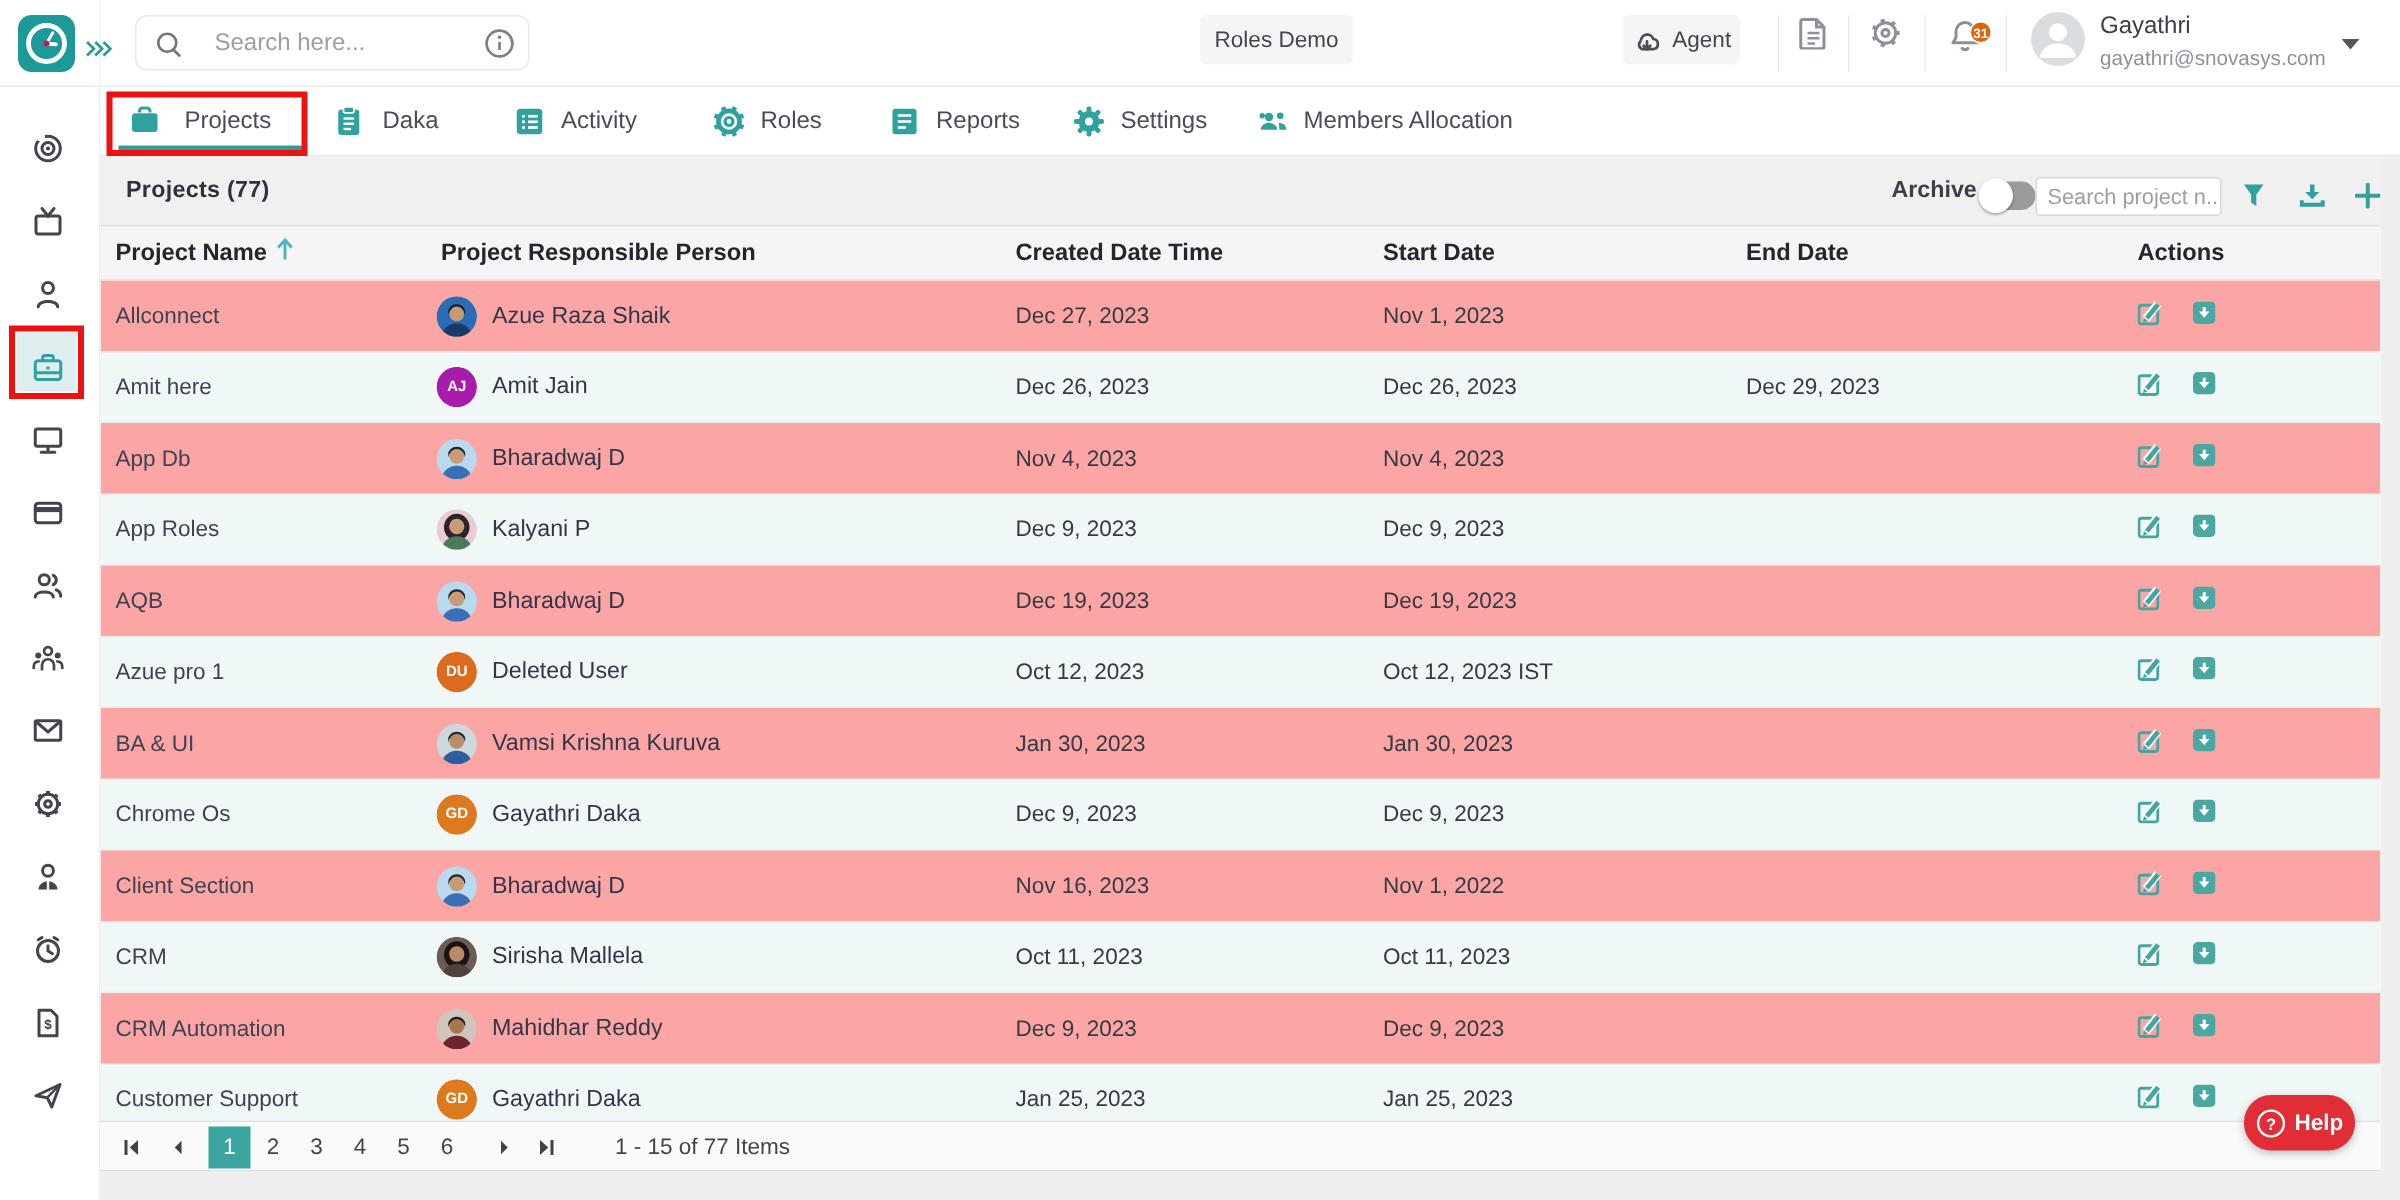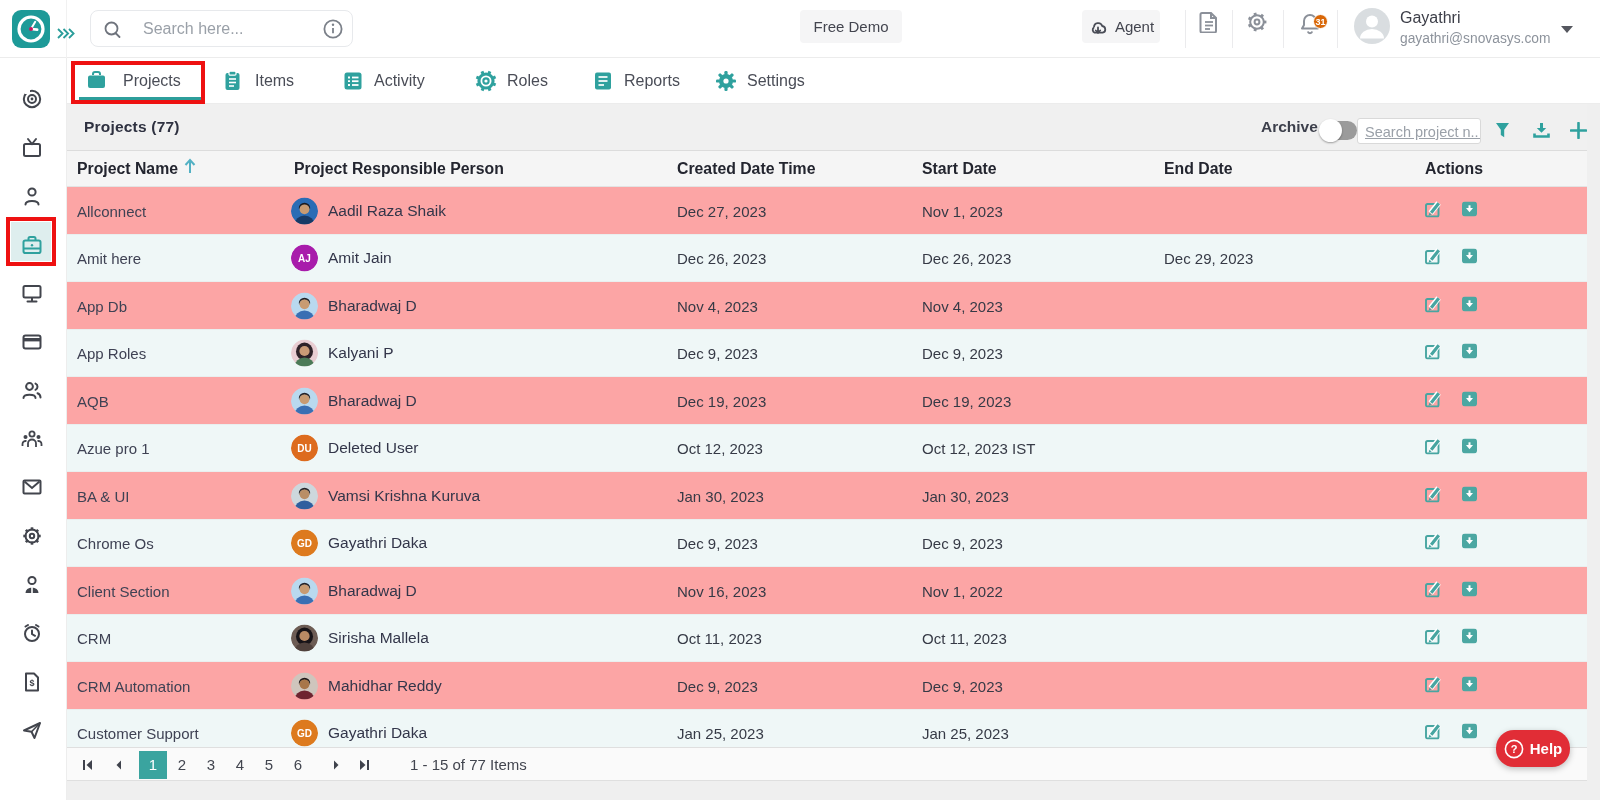--- a/index.html
+++ b/index.html
@@ -22,21 +22,21 @@
 #redbox-tab { position:absolute; left:71px; top:61px; width:134px; height:43px; border:4px solid #ee1111; z-index:9; }
 #redbox-side { position:absolute; left:6px; top:217px; width:50px; height:49px; border:4px solid #ee1111; z-index:9; }
 #sideactive { position:absolute; left:11px; top:164px; width:40px; height:39px; background:#deeeee; }
 #sidebar { position:absolute; left:0; top:58px; width:66px; height:742px; background:#fff; z-index:2; }
 .sicon { position:absolute; left:21px; z-index:4; }
 #toolbar { position:absolute; left:67px; top:104px; width:1533px; height:47px; background:#f0f0f0; border-bottom:1px solid #dcdcdc; }
 #title { position:absolute; left:17px; top:14px; font-size:15.5px; font-weight:bold; color:#2e3140; letter-spacing:0.2px; }
 #archlbl { position:absolute; left:1194px; top:14px; font-size:15.5px; font-weight:bold; color:#3c3f4b; }
 #toggle { position:absolute; left:1253px; top:17px; width:37px; height:19px; background:#9b9b9b; border-radius:10px; }
 #toggle .knob { position:absolute; left:-1px; top:-2px; width:23px; height:23px; background:#fff; border-radius:50%; box-shadow:0 1px 2px rgba(0,0,0,.35); }
-#psearch { position:absolute; left:1290px; top:14px; width:124px; height:26px; background:#fff; border:1px solid #d9d9d9; border-radius:3px; font-size:14.5px; color:#9aa0a8; line-height:27px; padding-left:7px; overflow:hidden; white-space:nowrap;text-decoration:underline; }
+#psearch { position:absolute; left:1290px; top:14px; width:124px; height:26px; background:#fff; border:1px solid #d9d9d9; border-radius:3px; font-size:14.5px; color:#9aa0a8; line-height:27px; padding-left:7px; overflow:hidden; white-space:nowrap; }
 #thead { position:absolute; left:67px; top:151px; width:1520px; height:36px; background:#f5f5f5; border-bottom:1px solid #e3e3e3; font-weight:bold; color:#23252f; font-size:15.8px; }
 #thead div { position:absolute; top:9px; }
 #tbody { position:absolute; left:67px; top:187px; width:1520px; height:560px; overflow:hidden; }
 .row { position:absolute; left:0; width:1520px; height:47.5px; }
 .row.alt { background:#eff7f7; }
 .row.w { background:#fca5a5; }
 .rsep { position:absolute; left:0; width:1520px; height:1px; background:#e9efef; }
 .c1 { position:absolute; left:10px; font-size:15px; color:#3f4254; top:50%; transform:translateY(-50%); }
 .cav { position:absolute; left:224px; top:50%; transform:translateY(-50%); width:27px; height:27px; border-radius:50%; overflow:hidden; }
 .cname { position:absolute; left:261px; font-size:15.5px; color:#33364a; top:50%; transform:translateY(-50%); }
@@ -155,21 +155,21 @@
           <circle cx="8.5" cy="8.5" r="6" fill="none" stroke="#6f747d" stroke-width="1.8"></circle>
           <line x1="13" y1="13.5" x2="16.5" y2="17" stroke="#6f747d" stroke-width="1.8" stroke-linecap="round"></line>
         </svg></div>
   <div id="searchtxt">Search here...</div>
   <div style="position:absolute;left:232px;top:8px;"><svg width="20" height="20" viewBox="0 0 20 20" style="">
           <circle cx="10" cy="10" r="8.6" fill="none" stroke="#7b8089" stroke-width="1.8"></circle>
           <line x1="10" y1="9" x2="10" y2="14.3" stroke="#7b8089" stroke-width="1.8"></line>
           <circle cx="10" cy="5.8" r="1.2" fill="#7b8089"></circle>
         </svg></div>
 </div>
-<div class="hbtn" style="left:800px;width:102px;">Free Demo</div>
+<div class="hbtn" style="left:800px;width:102px;">Roles Demo</div>
 <div class="hbtn" style="left:1082px;width:78px;"><svg width="20" height="18" viewBox="0 0 20 18" style="margin-right:7px">
         <path d="M6 9.2 a4.2 4.2 0 0 1 8.2 -1.2 a3.4 3.4 0 0 1 0.4 6.7 h-8 a3.2 3.2 0 0 1 -0.6 -5.5" fill="none" stroke="#4a4d57" stroke-width="1.8"></path>
         <path d="M10 9.5 v5 M7.8 12.5 l2.2 2.4 2.2 -2.4" fill="none" stroke="#4a4d57" stroke-width="1.8" stroke-linejoin="round" stroke-linecap="round"></path>
       </svg>Agent</div>
 <div class="hsep" style="left:1185px;"></div>
 <div style="position:absolute;left:1198px;top:11px;"><svg width="22" height="22" viewBox="0 0 22 22" style="">
         <path d="M4 2 h9 l5 5 v13 a1.5 1.5 0 0 1 -1.5 1.5 h-12.5 a1.5 1.5 0 0 1 -1.5 -1.5 V3.5 A1.5 1.5 0 0 1 4 2 Z" fill="none" stroke="#8b9099" stroke-width="2"></path>
         <path d="M13 2 v5 h5" fill="none" stroke="#8b9099" stroke-width="2"></path>
         <line x1="7" y1="11" x2="15" y2="11" stroke="#8b9099" stroke-width="1.8"></line>
         <line x1="7" y1="14.5" x2="15" y2="14.5" stroke="#8b9099" stroke-width="1.8"></line>
@@ -212,21 +212,21 @@
       <span>Projects</span>
     </div>
 <div class="tab" style="left:155px;">
       <svg width="22" height="22" viewBox="0 0 22 22" style="margin-right:11px">
         <rect x="3.5" y="3" width="14" height="17" rx="2" fill="#2fa19e"></rect>
         <rect x="7" y="1.2" width="7" height="4" rx="1.2" fill="#2fa19e" stroke="#fff" stroke-width="1.2"></rect>
         <line x1="7" y1="9" x2="14" y2="9" stroke="#fff" stroke-width="1.6"></line>
         <line x1="7" y1="12.5" x2="14" y2="12.5" stroke="#fff" stroke-width="1.6"></line>
         <line x1="7" y1="16" x2="12" y2="16" stroke="#fff" stroke-width="1.6"></line>
       </svg>
-      <span>Items</span>
+      <span>Daka</span>
     </div>
 <div class="tab" style="left:275px;">
       <svg width="22" height="22" viewBox="0 0 22 22" style="margin-right:10px">
         <rect x="2.5" y="2.5" width="17" height="17" rx="2.5" fill="#2fa19e"></rect>
         <line x1="6" y1="7.5" x2="8" y2="7.5" stroke="#fff" stroke-width="1.8"></line>
         <line x1="10" y1="7.5" x2="16.5" y2="7.5" stroke="#fff" stroke-width="1.8"></line>
         <line x1="6" y1="11.2" x2="8" y2="11.2" stroke="#fff" stroke-width="1.8"></line>
         <line x1="10" y1="11.2" x2="16.5" y2="11.2" stroke="#fff" stroke-width="1.8"></line>
         <line x1="6" y1="15" x2="8" y2="15" stroke="#fff" stroke-width="1.8"></line>
         <line x1="10" y1="15" x2="16.5" y2="15" stroke="#fff" stroke-width="1.8"></line>
@@ -266,20 +266,30 @@
         <rect x="-1.6" y="-10" width="3.2" height="5" rx="1.2" fill="#2fa19e" transform="translate(11,11) rotate(90)"></rect>
         <rect x="-1.6" y="-10" width="3.2" height="5" rx="1.2" fill="#2fa19e" transform="translate(11,11) rotate(135)"></rect>
         <rect x="-1.6" y="-10" width="3.2" height="5" rx="1.2" fill="#2fa19e" transform="translate(11,11) rotate(180)"></rect>
         <rect x="-1.6" y="-10" width="3.2" height="5" rx="1.2" fill="#2fa19e" transform="translate(11,11) rotate(225)"></rect>
         <rect x="-1.6" y="-10" width="3.2" height="5" rx="1.2" fill="#2fa19e" transform="translate(11,11) rotate(270)"></rect>
         <rect x="-1.6" y="-10" width="3.2" height="5" rx="1.2" fill="#2fa19e" transform="translate(11,11) rotate(315)"></rect>
         <circle cx="11" cy="11" r="2.6" fill="#fff"></circle>
       </svg>
       <span>Settings</span>
     </div>
+<div class="tab" style="left:771px;">
+      <svg width="22" height="22" viewBox="0 0 22 22" style="margin-right:9px">
+        <circle cx="8" cy="8" r="2.8" fill="#2fa19e"></circle>
+        <path d="M2.5 16.5 c0-3 3-4.6 5.5-4.6 s5.5 1.6 5.5 4.6 Z" fill="#2fa19e"></path>
+        <circle cx="15.5" cy="7.2" r="2.2" fill="#2fa19e"></circle>
+        <path d="M14.5 12 c3 0 5 1.8 5 4.5 h-4.5" fill="#2fa19e"></path>
+        <circle cx="3.5" cy="7.2" r="1.8" fill="#2fa19e"></circle>
+      </svg>
+      <span>Members Allocation</span>
+    </div>
 <div id="tab-underline"></div>
   </div>
 <div id="toolbar">
   <div id="title">Projects (77)</div>
   <div id="archlbl">Archive</div>
   <div id="toggle">
       <div class="knob"></div>
     </div>
   <div id="psearch">Search project n...</div>
 
@@ -308,21 +318,21 @@
 </div>
 <div id="tbody">
 <div class="row w" style="top:0.0px;">
       <div class="c1">Allconnect</div>
       <div class="cav"><svg width="27" height="27" viewBox="0 0 27 27">
           <circle cx="13.5" cy="13.5" r="13.5" fill="#2a6cb5"></circle>
           <path d="M7.8 10.5 a5.7 5.2 0 0 1 11.4 0 l-.4 2 a5.3 5.3 0 0 0 -10.6 0 Z" fill="#1b1b20"></path>
           <circle cx="13.5" cy="11.8" r="4.9" fill="#c89b72"></circle>
           <path d="M3.5 27 a10 9 0 0 1 20 0 Z" fill="#173a66"></path>
         </svg></div>
-      <div class="cname">Aadil Raza Shaik</div>
+      <div class="cname">Azue Raza Shaik</div>
       <div class="c3">Dec 27, 2023</div>
       <div class="c4">Nov 1, 2023</div>
       <div class="cedit"><svg width="16" height="17" viewBox="0 0 16 17" style="">
           <rect x="1" y="3.5" width="12.5" height="12.5" rx="1.6" fill="none" stroke="#47a5a1" stroke-width="1.9"></rect>
           <path d="M5.6 12.6 L13.6 2.6" stroke="#ffffff" stroke-width="5.6" fill="none"></path>
           <path d="M6.2 12.2 L13.8 2.8" stroke="#47a5a1" stroke-width="3.2" fill="none"></path>
           <path d="M3.6 15.2 l0.8 -3 l2.2 1.8 Z" fill="#47a5a1"></path>
         </svg></div>
       <div class="cbox"><svg width="15" height="15" viewBox="0 0 15 15" style="">
           <rect x="0" y="0" width="15" height="15" rx="3.2" fill="#4ba7a2"></rect>

